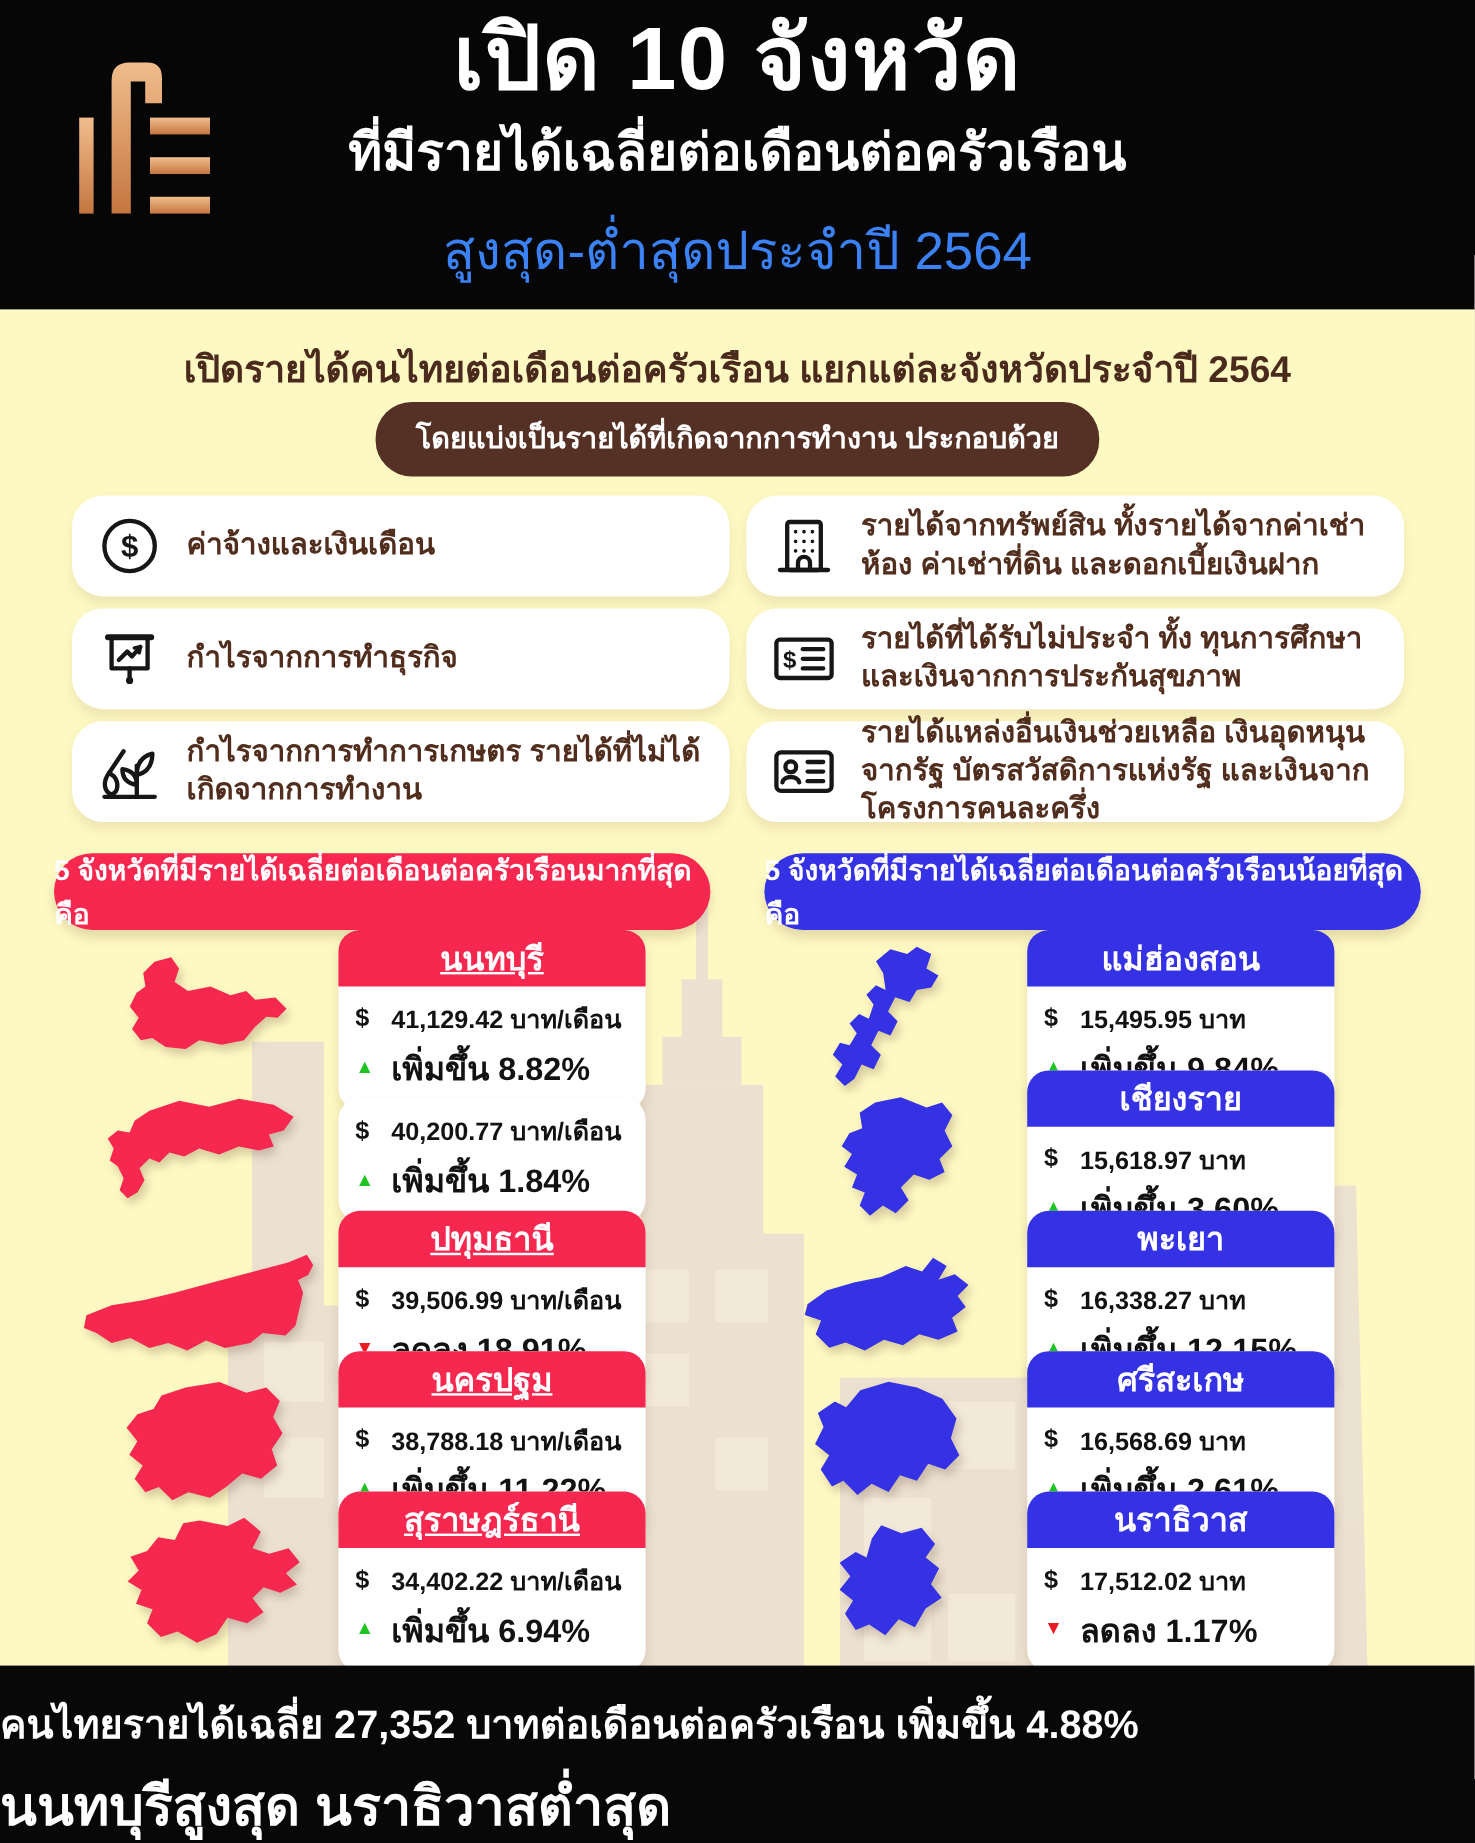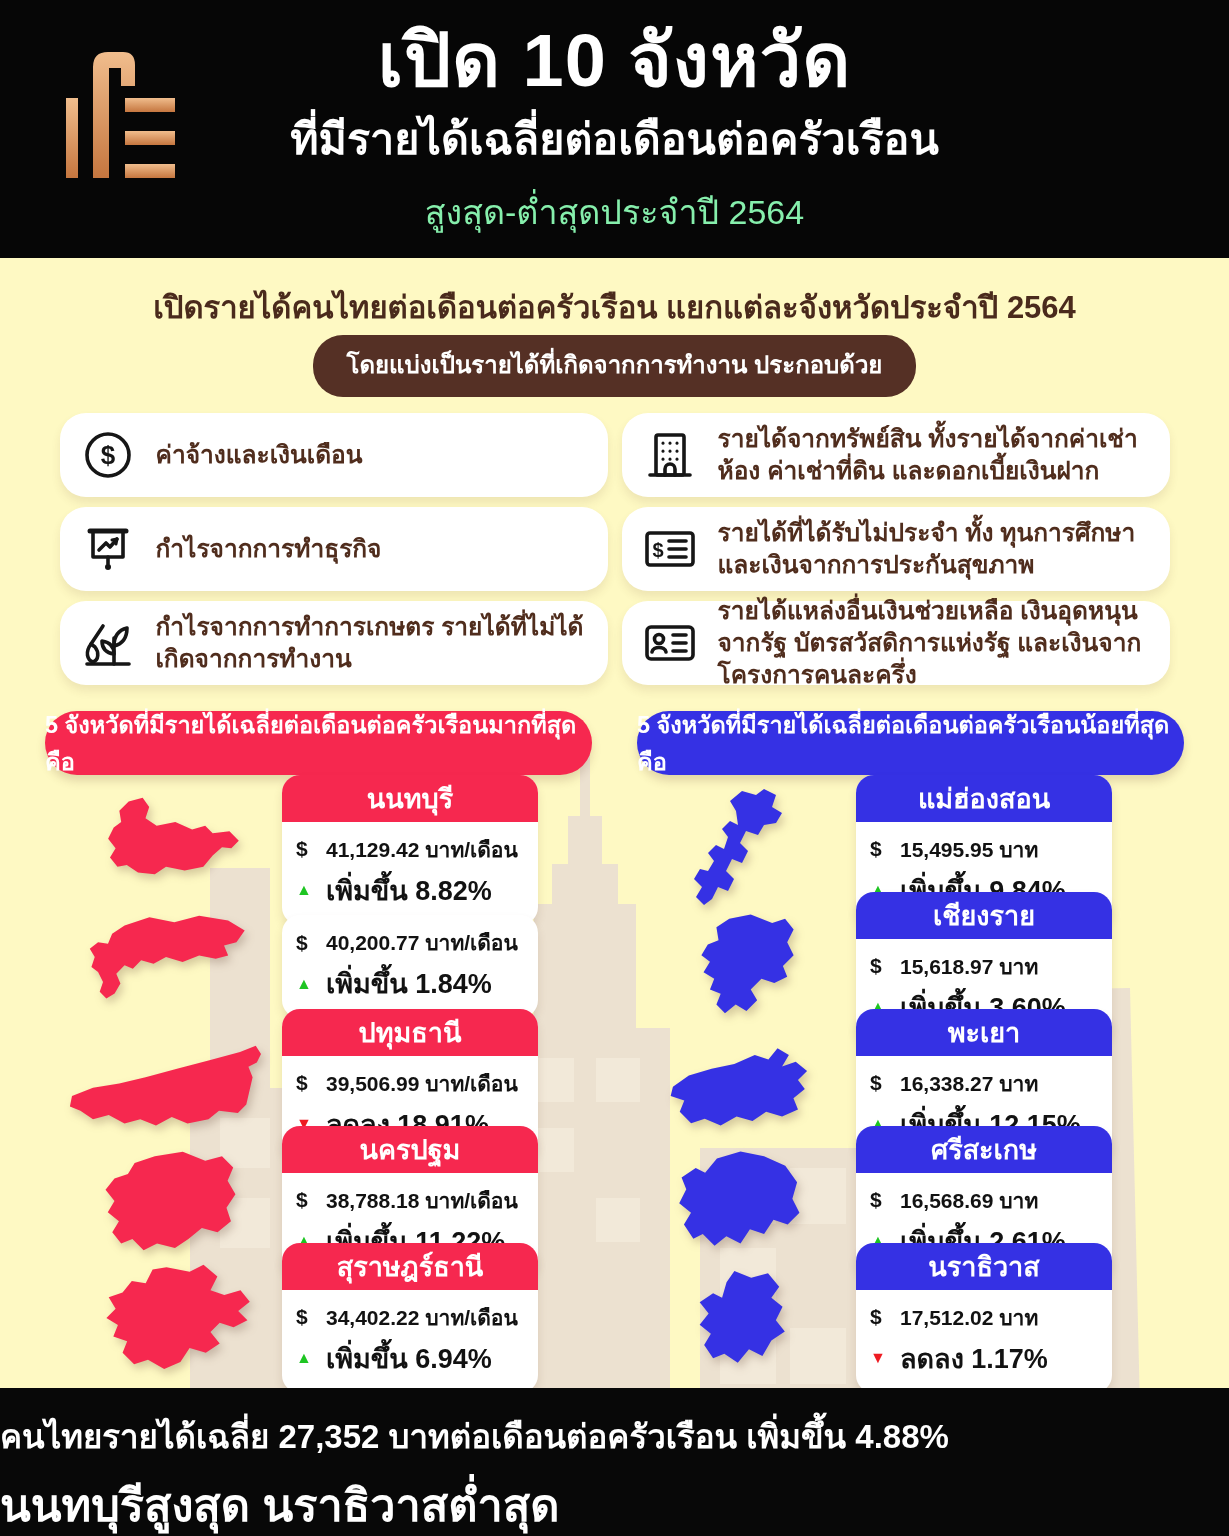--- a/index.html
+++ b/index.html
@@ -1,24 +1,24 @@
 <!DOCTYPE html>
 <html><head>
 <meta charset="utf-8">
 <style>
   html,body{margin:0;padding:0;background:#d8d0ca;}
   .page{position:relative;width:1229px;height:1536px;margin:0 auto;overflow:hidden;
         font-family:"Liberation Sans",sans-serif;background:#f4ebe5;}
   
   .hdr{position:relative;width:100%;height:258px;background:#060606;color:#fff;}
   .hdr-logo{position:absolute;left:52px;top:28px;}
-  .hdr-text{position:absolute;left:0;right:0;top:18px;text-align:center;}
+  .hdr-text{position:absolute;left:0;right:0;top:6px;text-align:center;}
   .t1{font-size:74px;font-weight:900;letter-spacing:1px;line-height:1.15;}
   .t2{font-size:43px;font-weight:800;margin-top:2px;}
-  .t3{font-size:34px;font-weight:400;margin-top:12px;color:#86efac;}
+  .t3{font-size:44px;font-weight:400;margin-top:12px;color:#3b82f6;}
   
   .main{position:relative;width:100%;height:1130px;background:#fef9c3;}
   .watermark{position:absolute;left:0;bottom:-20px;pointer-events:none;opacity:.8;}
   .intro-title{position:relative;text-align:center;padding-top:24px;font-size:31px;font-weight:800;color:#4a2a1c;}
   .intro-pill{position:relative;width:fit-content;margin:3px auto 0;background:#553025;color:#fff;
               font-size:24px;font-weight:700;padding:10px 34px 13px;border-radius:30px;}
   
   .types-grid{position:relative;display:grid;grid-template-columns:548px 548px;gap:10px 14px;
               margin:16px auto 0;width:1110px;}
   .type-card{background:#fff;border-radius:26px;height:84px;display:flex;align-items:center;
@@ -35,21 +35,21 @@
   .rank-cols{position:relative;display:flex;margin-top:16px;}
   .rank-col{width:614px;}
   .rank-col.left{padding-left:50px;box-sizing:border-box;}
   .rank-col.right{padding-left:10px;box-sizing:border-box;}
   .rank-row{display:flex;align-items:center;height:117px;}
   .map-box{width:232px;flex:0 0 232px;display:flex;justify-content:center;align-items:center;}
   .map-box svg{filter:drop-shadow(3px 5px 4px rgba(90,60,45,.25));}
   .p-card{width:256px;border-radius:18px;box-shadow:0 6px 10px rgba(98,62,40,.14);background:#fff;}
   .p-head{height:47px;border-radius:18px 18px 0 0;color:#fff;font-size:27px;font-weight:800;
           display:flex;align-items:center;justify-content:center;}
-  .p-head.red{background:#f6284f;}
+  .p-head.red{background:#f6284f;text-decoration:underline;}
   .p-head.blue{background:#3531e4;}
   .p-body{padding:11px 12px 13px 14px;}
   .p-row{display:flex;align-items:center;color:#121212;}
   .p-row.amt{font-size:21px;font-weight:700;}
   .p-row.chg{font-size:27px;font-weight:900;margin-top:3px;}
   .cur{width:30px;flex:0 0 30px;font-weight:800;font-size:21px;}
   .tri{width:30px;flex:0 0 30px;font-size:16px;}
   .tri[data-dir="up"]::before{content:"▲";color:#1ec522;}
   .tri[data-dir="down"]::before{content:"▼";color:#ee1b22;}
   .reference{position:relative;text-align:center;margin-top:14px;font-size:21px;color:#8d8078;}

